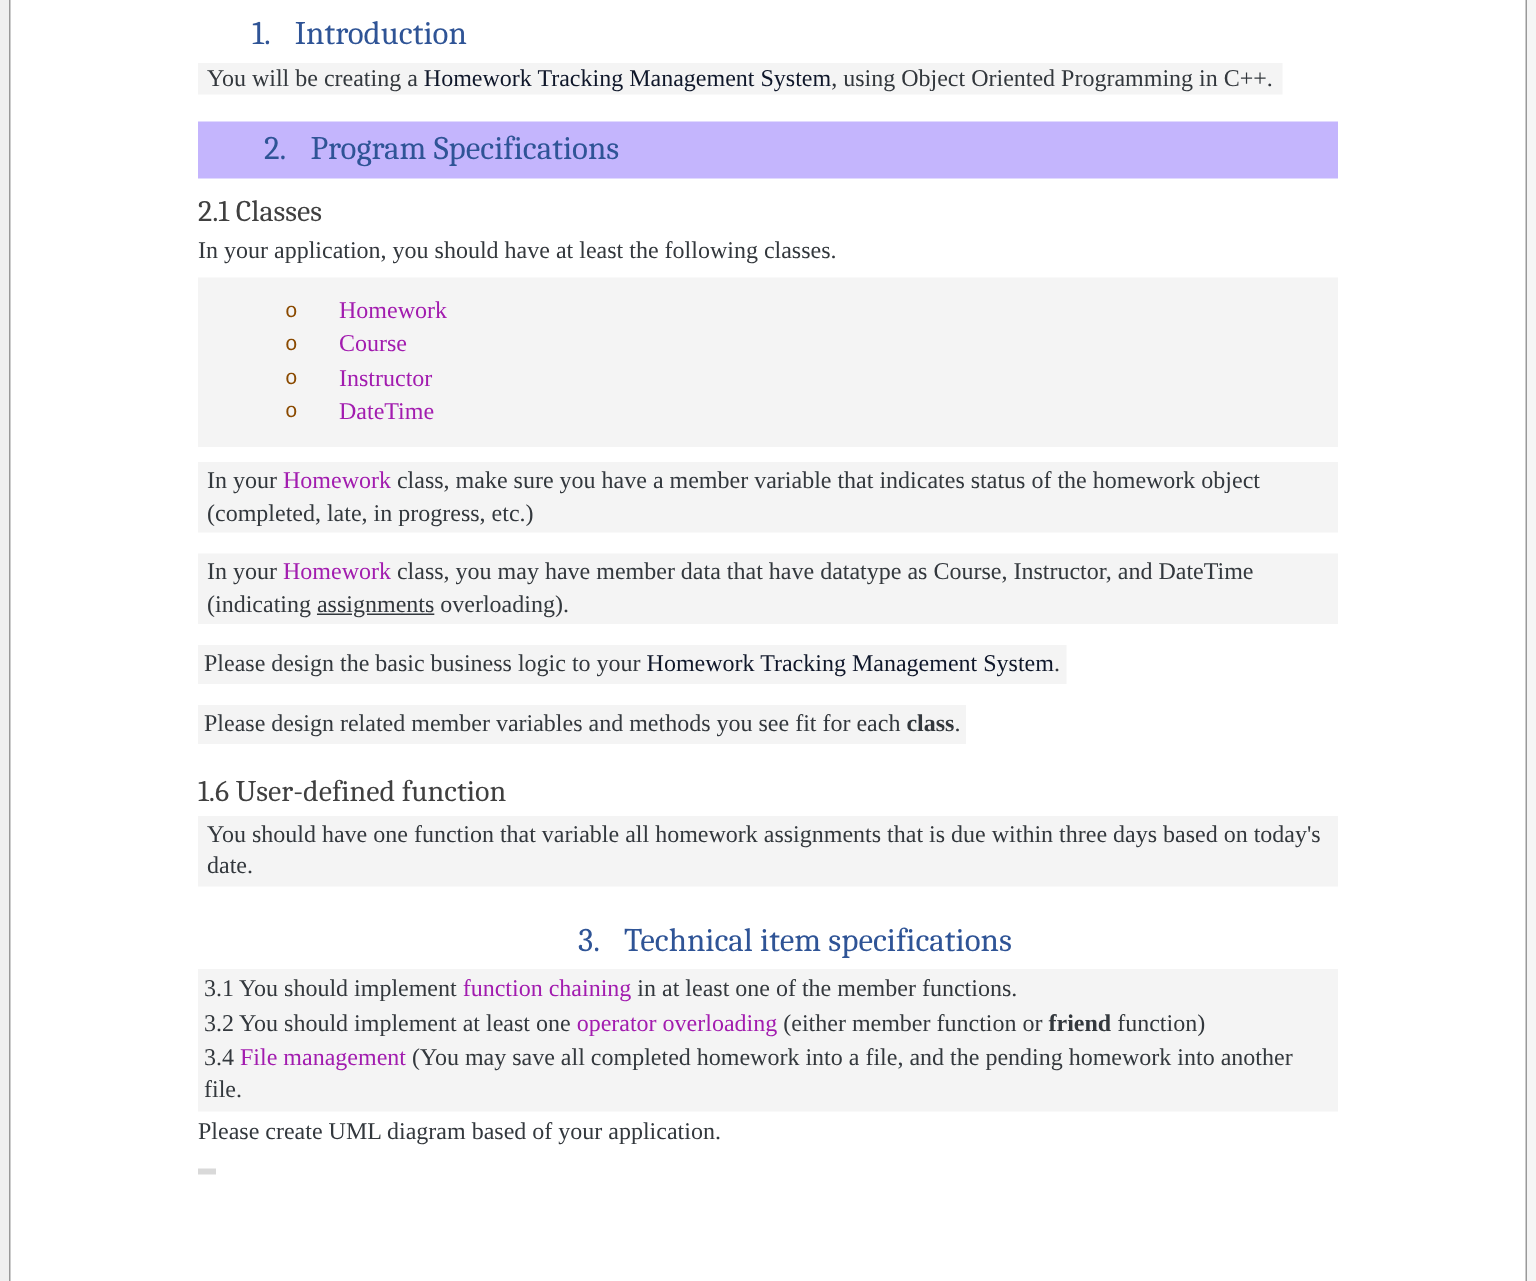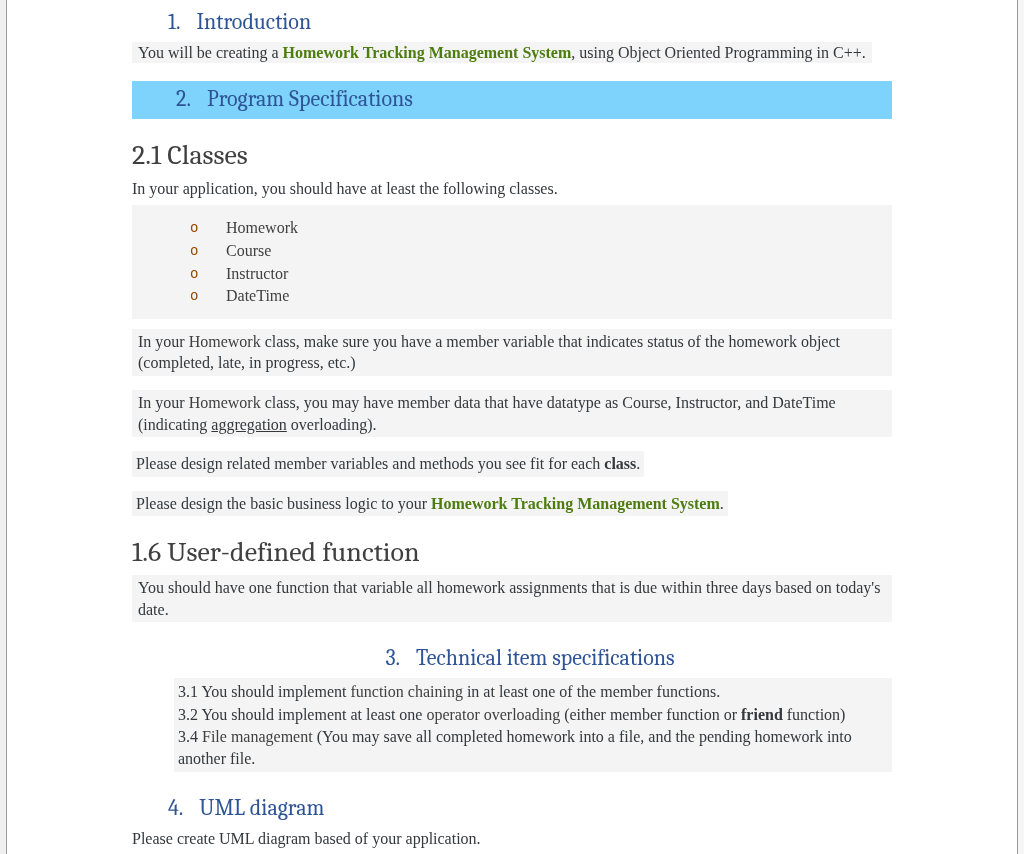--- a/index.html
+++ b/index.html
@@ -50,32 +50,32 @@
     font-family: Cambria, "Times New Roman", serif;
     color: #2f5496;
     font-size: 22px;
     font-weight: 400;
   }
   .headline {
     margin: 4px 0 4px 36px;
     background: #ffffff;
   }
   .headline.shaded {
-    background: #7dd3fc;
+    background: #c4b5fd;
     padding: 4px 8px 4px 8px;
     margin-left: 0;
   }
   .headline .indent {
     margin-left: 36px;
   }
   .subhead {
     font-family: Cambria, "Times New Roman", serif;
     color: #404040;
-    font-size: 28px;
-    margin: 18px 0 2px 0;
+    font-size: 20px;
+    margin: 8px 0 2px 0;
   }
 
   p.para {
     margin: 3px 0 3px 0;
   }
 
   
   .block {
     background: #f4f4f4;
     padding: 2px 4px;
@@ -98,22 +98,22 @@
     margin: 1px 0;
   }
   ul.olist li .bullet {
     position: absolute;
     left: 0;
     top: 2px;
     font-family: "Courier New", monospace;
     font-size: 14px;
     color: #8a4a00;
   }
-  .green { color: #404040; }
-  .orange { color: #4d7c0f; font-weight: bold; }
+  .green { color: #a21caf; }
+  .orange { color: #0f172a; }
   .underline { text-decoration: underline; }
   .bold { font-weight: bold; }
 
   
   .orig {
     font-family: Cambria, "Times New Roman", serif;
     font-size: 22px;
     font-weight: bold;
     background: #d9d9d9;
     display: inline-block;
@@ -161,62 +161,58 @@
           <li><span class="bullet">o</span><span class="green">Instructor</span></li>
           <li><span class="bullet">o</span><span class="green">DateTime</span></li>
         </ul>
       </div>
 
       <p class="para block full" style="margin-top:10px;">
         <span>In your </span><span class="green">Homework</span><span> class, make sure you have a member variable that indicates status of the homework object (completed, late, in progress, etc.)</span>
       </p>
 
       <p class="para block full" style="margin-top:14px;">
-        <span>In your </span><span class="green">Homework</span><span> class, you may have member data that have datatype as Course, Instructor, and DateTime (indicating </span><span class="underline">aggregation</span><span> overloading).</span>
+        <span>In your </span><span class="green">Homework</span><span> class, you may have member data that have datatype as Course, Instructor, and DateTime (indicating </span><span class="underline">assignments</span><span> overloading).</span>
+      </p>
+
+      <p class="para" style="margin-top:14px;">
+        <span class="block">
+          <span>Please design the basic business logic to your </span><span class="orange">Homework Tracking Management System</span><span>.</span>
+        </span>
       </p>
 
       <p class="para" style="margin-top:14px;">
         <span class="block">
           <span>Please design related member variables and methods you see fit for each </span><span class="bold">class</span><span>.</span>
         </span>
       </p>
 
-      <p class="para" style="margin-top:14px;">
-        <span class="block">
-          <span>Please design the basic business logic to your </span><span class="orange">Homework Tracking Management System</span><span>.</span>
-        </span>
-      </p>
-
       
       <div class="subhead" style="margin-top:18px;">1.6 User-defined function</div>
       <p class="para block full">You should have one function that variable all homework assignments that is due within three days based on today's date.</p>
 
       
       <div class="headline" style="margin-top:22px;text-align:center;">
         <span class="hnum">3.</span>
         <span class="hmain">Technical item specifications</span>
       </div>
 
-      <div class="block full" style="padding:2px 4px;margin-left:42px;">
+      <div class="block full" style="padding:2px 4px;">
         <div class="sec3-line">
           <span>3.1 You should implement </span><span class="green">function chaining</span><span> in at least one of the member functions.</span>
         </div>
         <div class="sec3-line">
           <span>3.2 You should implement at least one </span><span class="green">operator overloading</span><span> (either member function or </span><span class="bold">friend</span><span> function)</span>
         </div>
         <div class="sec3-line">
           <span>3.4 </span><span class="green">File management</span><span> (You may save all completed homework into a file, and the pending homework into another file.</span>
         </div>
       </div>
 
       
-      <div class="headline" style="margin-top:22px;">
-        <span class="hnum">4.</span>
-        <span class="hmain">UML diagram</span>
-      </div>
       <p class="para">Please create UML diagram based of your application.</p>
 
       
       <div class="orig">
         
         
         
       </div>
 
     </div>

